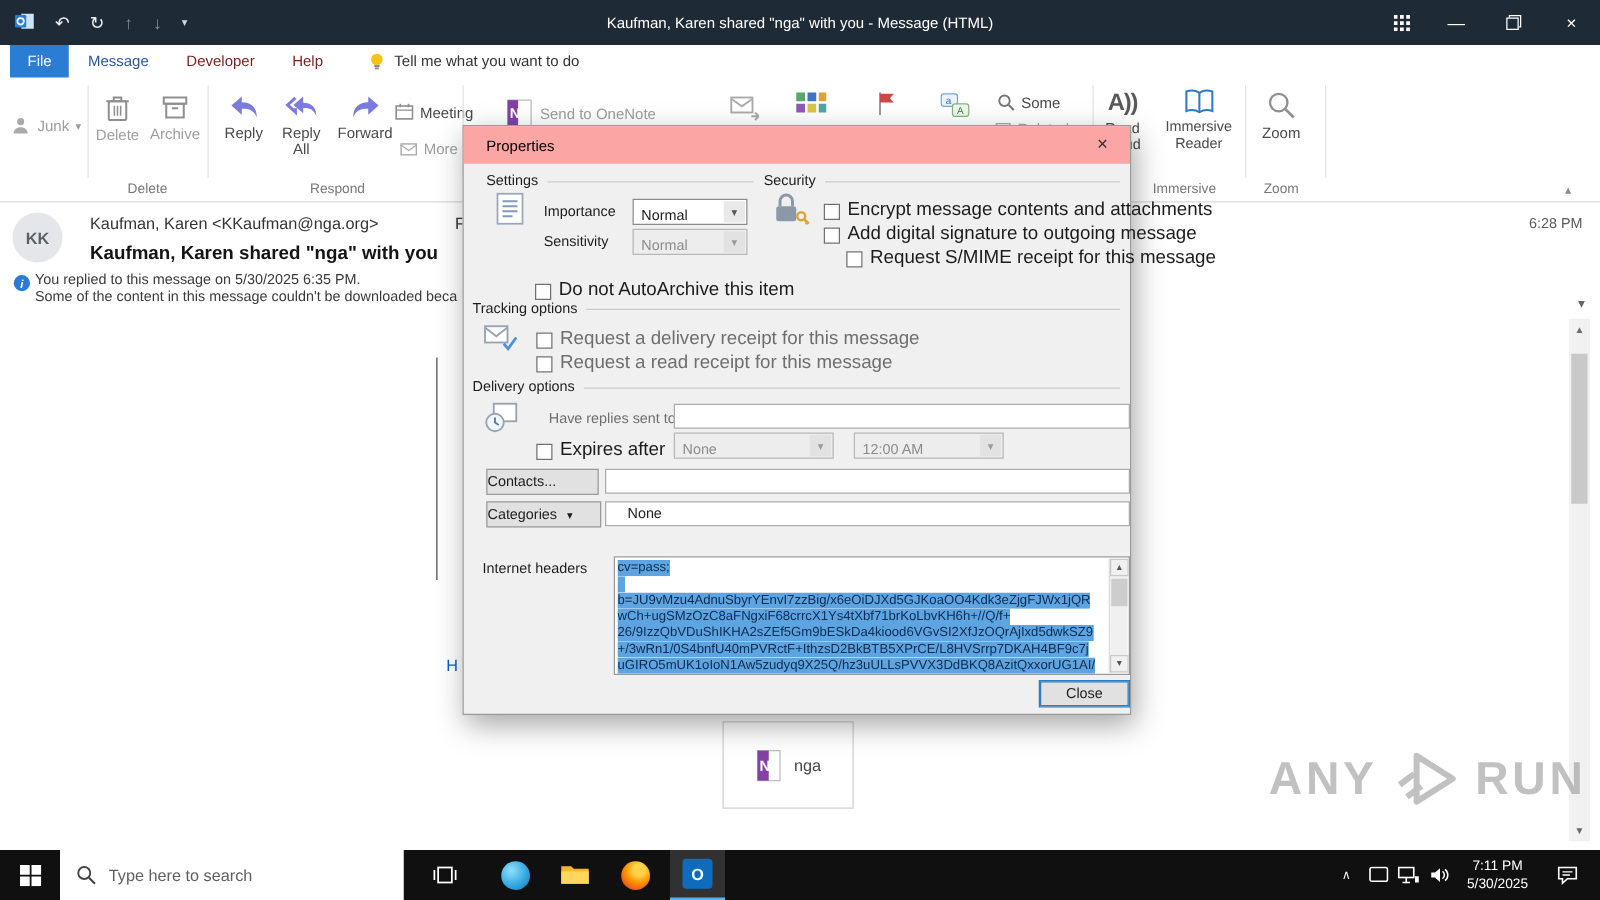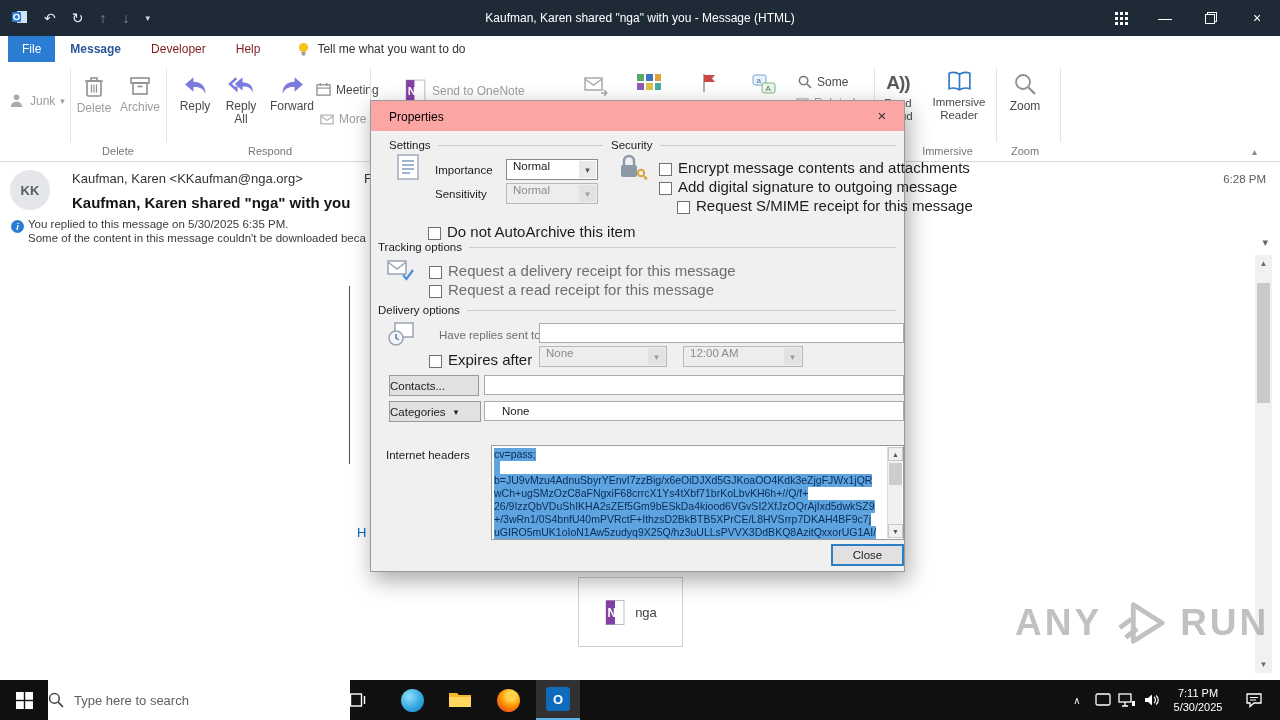--- a/index.html
+++ b/index.html
@@ -19,21 +19,21 @@
   .winbtn{width:46px;display:flex;align-items:center;justify-content:center;font-size:14px;color:#fff}
   .winbtn.gridb{width:42px}
   .restore{position:relative;width:12px;height:12px}
   .restore::before{content:"";position:absolute;right:0;top:0;width:8px;height:8px;border:1px solid #fff}
   .restore::after{content:"";position:absolute;left:0;bottom:0;width:8px;height:8px;border:1px solid #fff;background:#1f2a37}
 
   
   .tabrow{position:absolute;left:0;top:36px;width:1280px;height:26px;background:#fff;display:flex;align-items:stretch;z-index:9}
   .tab{padding:0 15px;font-size:12px;color:#7f1d1d;display:flex;align-items:center}
   .tab.filetab{background:#2b7cd3;color:#fff;margin-left:8px;padding:0 14px}
-  .tab.active{color:#2b579a;font-weight:700}
+  .tab.active{color:#2b579a;font-weight:400}
   .tellme{display:flex;align-items:center;gap:7px;margin-left:22px;font-size:12px;color:#333}
 
   
   .ribbon{position:absolute;left:0;top:62px;width:1280px;height:100px;background:#fff;border-bottom:1px solid #d9d9d9;z-index:8}
   .rsep{position:absolute;top:6px;height:74px;width:1px;background:#e4e4e4}
   .rbtn{position:absolute;display:flex;flex-direction:column;align-items:center;font-size:12px;color:#4a4a4a;text-align:center}
   .rbtn .rlabel{margin-top:3px;line-height:13px}
   .rinline{position:absolute;display:flex;align-items:center;gap:5px;font-size:12px;color:#4a4a4a;white-space:nowrap}
   .graytxt{color:#9d9d9d}
   .grouplabel{position:absolute;top:83px;font-size:11px;color:#777;text-align:center}
@@ -74,42 +74,42 @@
   .dlg-close{position:absolute;right:12px;top:6px;font-size:15px;color:#333;width:20px;text-align:center}
   .gh{position:absolute;display:flex;align-items:center;font-size:11.5px;color:#1c1c1c}
   .gh span{margin-right:7px;white-space:nowrap}
   .gh::after{content:"";flex:1;height:1px;background:#cbcbcb}
   .dicon{position:absolute}
   .dlabel{position:absolute;font-size:11.5px;color:#1c1c1c;white-space:nowrap}
   .dlabel.gray{color:#6e6e6e}
   .cb{position:absolute;display:flex;align-items:flex-end;gap:6px;font-size:15px;color:#1c1c1c;white-space:nowrap}
   .cb .box{width:13px;height:13px;background:#fff;border:1px solid #707070;flex:none;margin-top:-1px}
   .cb.gray{color:#6e6e6e}
-  .combo{position:absolute;height:21px;background:#fff;border:1px solid #8a8a8a;display:flex;align-items:flex-start}
+  .combo{position:absolute;height:21px;background:#fff;border:1px solid #8a8a8a;display:flex;align-items:flex-end}
   .combo .combo-val{padding-left:6px;font-size:11.5px;color:#1c1c1c}
   .combo .combo-arrow{position:absolute;right:1px;top:1px;bottom:1px;width:17px;background:#e9e9e9;display:flex;align-items:center;justify-content:center;font-size:9px;color:#555}
   .combo.disabled{background:#ededed;border-color:#b8b8b8}
   .combo.disabled .combo-val{color:#8c8c8c}
   .combo.disabled .combo-arrow{background:#e2e2e2;color:#9a9a9a}
   .dfield{position:absolute;height:20px;background:#fff;border:1px solid #ababab}
   .dfield .fval{display:block;padding:3px 0 0 17px;font-size:11.5px;color:#1c1c1c}
   .dbtn{position:absolute;height:21px;background:#e1e1e1;border:1px solid #9a9a9a;font-size:11.5px;color:#1c1c1c;display:flex;align-items:center;justify-content:flex-start;gap:8px;font-family:"Liberation Sans",sans-serif}
   .headers-box{position:absolute;left:120px;top:344px;width:413px;height:95px;background:#fff;border:1px solid #9a9a9a;overflow:hidden;padding:2px 18px 0 2px}
   .hline{height:13px;line-height:13px;font-size:10.5px;white-space:nowrap;overflow:hidden}
   .sel{background:#5da4e0;color:#0b2c55;display:inline-block;height:13px}
   .sel.sliver{min-width:6px}
   .hscroll{position:absolute;right:1px;top:1px;bottom:1px;width:15px;background:#f0f0f0;border-left:1px solid #dcdcdc}
   .hsbtn{position:absolute;left:0;width:15px;height:14px;background:#f0f0f0;border:1px solid #c9c9c9;display:flex;align-items:center;justify-content:center;font-size:7px;color:#555}
   .hsthumb{position:absolute;left:1px;top:16px;width:13px;height:22px;background:#cdcdcd}
   .close-btn{position:absolute;left:460px;top:443px;width:73px;height:22px;background:#e1e1e1;border:1px solid #2e7fc2;box-shadow:inset 0 0 0 1px #2e7fc2;font-size:11.5px;color:#1c1c1c;font-family:"Liberation Sans",sans-serif}
 
   
   .taskbar{position:absolute;left:0;top:680px;width:1280px;height:40px;background:#101010;z-index:70;color:#fff}
   .tbtn{position:absolute;top:0;height:40px;display:flex;align-items:center;justify-content:center}
-  .searchbox{position:absolute;left:48px;top:0;width:302px;height:40px;background:#fff;display:flex;align-items:center;gap:10px;}
+  .searchbox{position:absolute;left:48px;top:0;width:275px;height:40px;background:#fff;display:flex;align-items:center;gap:10px;padding-left:13px}
   .searchbox input{border:none;outline:none;font-size:13px;color:#333;width:220px;font-family:"Liberation Sans",sans-serif;background:transparent}
   .searchbox input::placeholder{color:#5f5f5f;opacity:1}
   .tb-outlook-active{background:rgba(255,255,255,.14);border-bottom:2px solid #5fb2e8}
   .outlook-tile{width:24px;height:24px;background:#0f6cbd;border-radius:3px;color:#fff;font-weight:700;font-size:13px;display:flex;align-items:center;justify-content:center}
   .edge-circle{width:23px;height:23px;border-radius:50%;background:radial-gradient(circle at 35% 32%,#8fe0fb,#36a9e0 55%,#1173b8)}
   .fx-circle{width:23px;height:23px;border-radius:50%;background:radial-gradient(circle at 62% 30%,#ffd24a 0 22%,#ff9500 48%,#e8551f 78%,#b5301a)}
   .clock{position:absolute;left:1166px;top:6px;width:64px;text-align:center;font-size:11px;line-height:14px;color:#fff}
   .traychev{font-size:10px;color:#eee}
 </style>
 </head>

